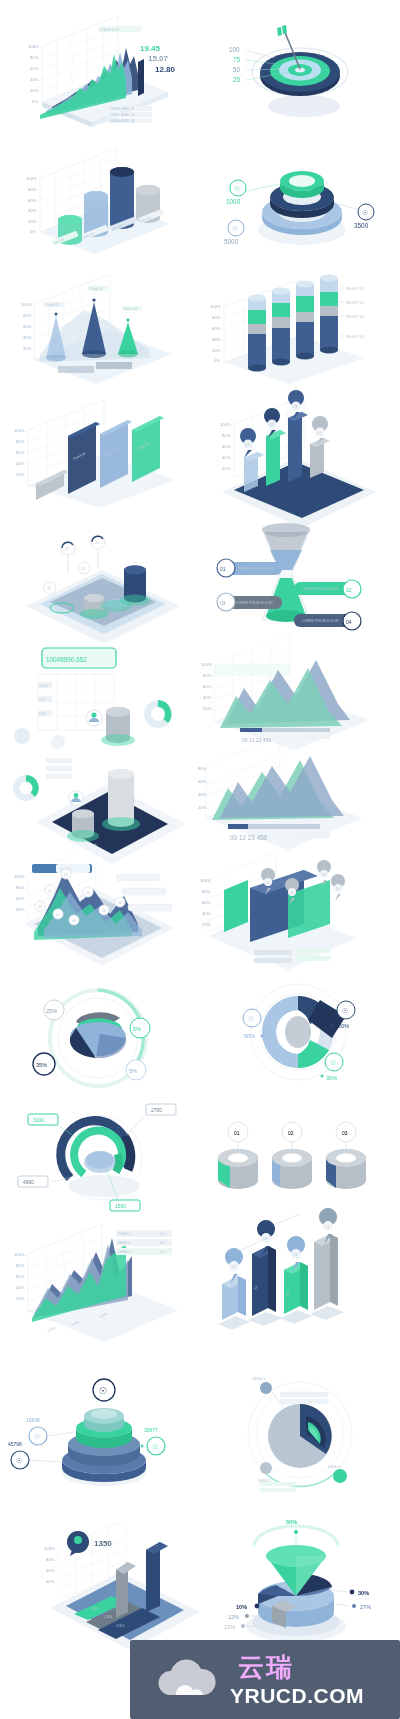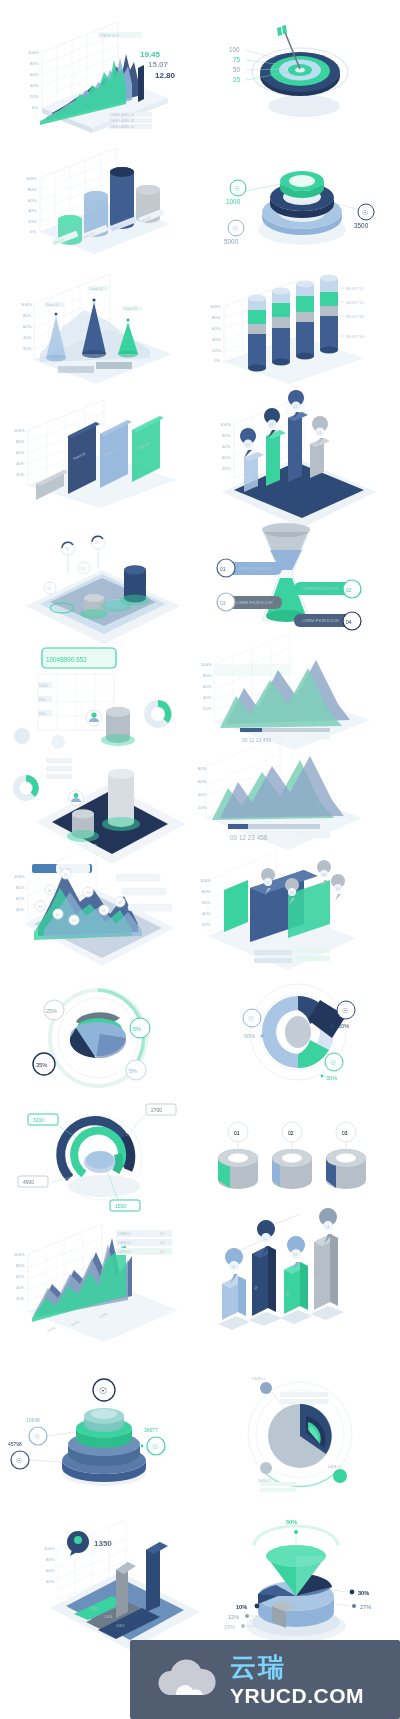--- a/index.html
+++ b/index.html
@@ -27,30 +27,30 @@
   .lead-t{stroke:#7fe0c0;stroke-width:.45;fill:none;}
   .plate{fill:#e9f1f7;}
   
   .wm{
     position:absolute;right:0;bottom:0;width:270px;height:79px;
     background:#515e72;display:flex;align-items:center;gap:12px;
     padding-left:26px;box-sizing:border-box;border-radius:2px;
   }
   .wm-cloud{width:62px;height:42px;position:relative;flex:0 0 auto;}
   .wm-txt{display:flex;flex-direction:column;line-height:1;}
-  .wm-cn{color:#7dd3fc;font-size:26px;font-weight:bold;letter-spacing:2px;
-         font-family:"DejaVu Sans",sans-serif;}
+  .wm-cn{color:#f0abfc;font-size:26px;font-weight:bold;letter-spacing:2px;
+         font-family:"DejaVu Sans",sans-serif;margin-left:8px;}
   .wm-en{color:#fff;font-size:21px;font-weight:bold;letter-spacing:.5px;margin-top:5px;}
 </style>
 </head>
 <body>
 
 <div class="sheet">
 
-  <div class="cell" style="left:0;top:12px">
+  <div class="cell" style="left:0;top:6px">
     <svg viewBox="0 0 200 124" width="200" height="124">
 
       <g>
         <path class="plate" d="M42 96 L118 66 L168 86 L92 116 Z" opacity=".75"></path>
         <path fill="#d6e2ec" d="M42 96 L42 101 L92 121 L92 116 Z"></path>
         <path fill="#e4edf4" d="M92 116 L92 121 L168 91 L168 86 Z"></path>
       </g>
 
       <g>
         <path class="grid-line" d="M42 96 L42 40 L118 10 L118 66 Z"></path>

